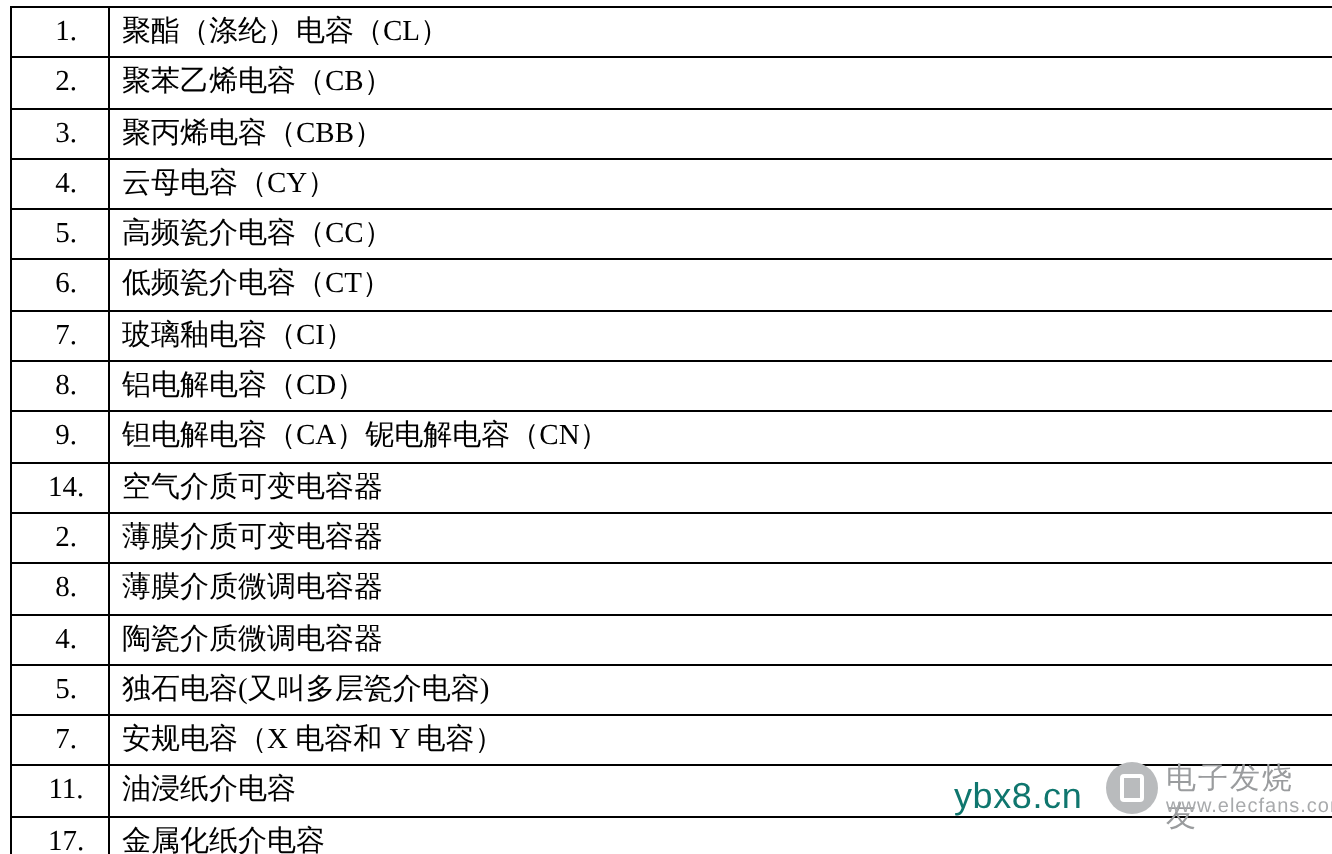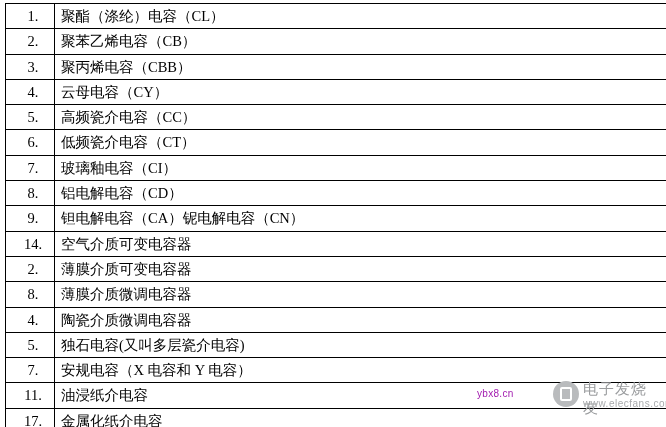--- a/index.html
+++ b/index.html
@@ -48,22 +48,22 @@
   }
   td.name {
     width: 611px;
     padding-left: 9px;
   }
   .watermark-text {
     position: absolute;
     left: 477px;
     top: 388px;
     font-family: "Liberation Sans", sans-serif;
-    font-size: 10px;
-    color: #a21caf;
+    font-size: 18px;
+    color: #0f766e;
     letter-spacing: 0.3px;
     user-select: none;
   }
   .watermark-logo {
     position: absolute;
     left: 553px;
     top: 379px;
     width: 105px;
     height: 34px;
     user-select: none;

